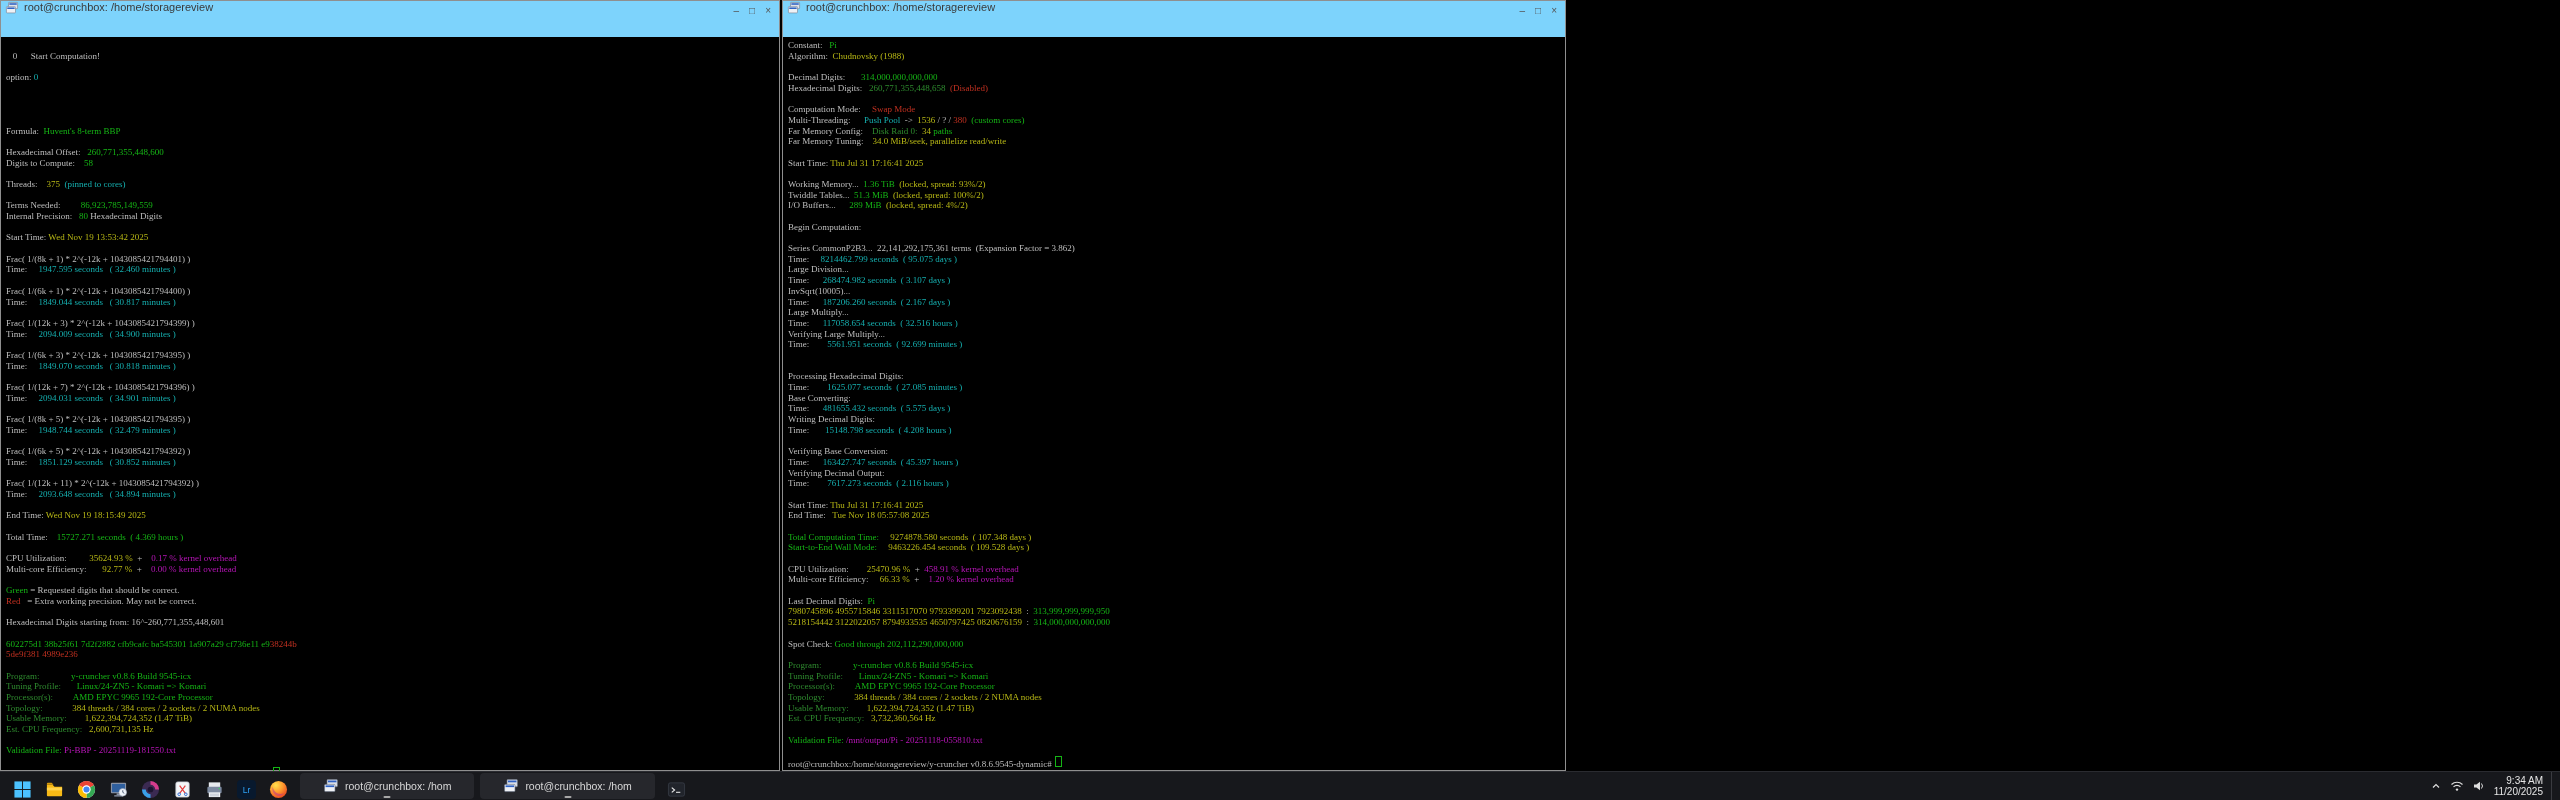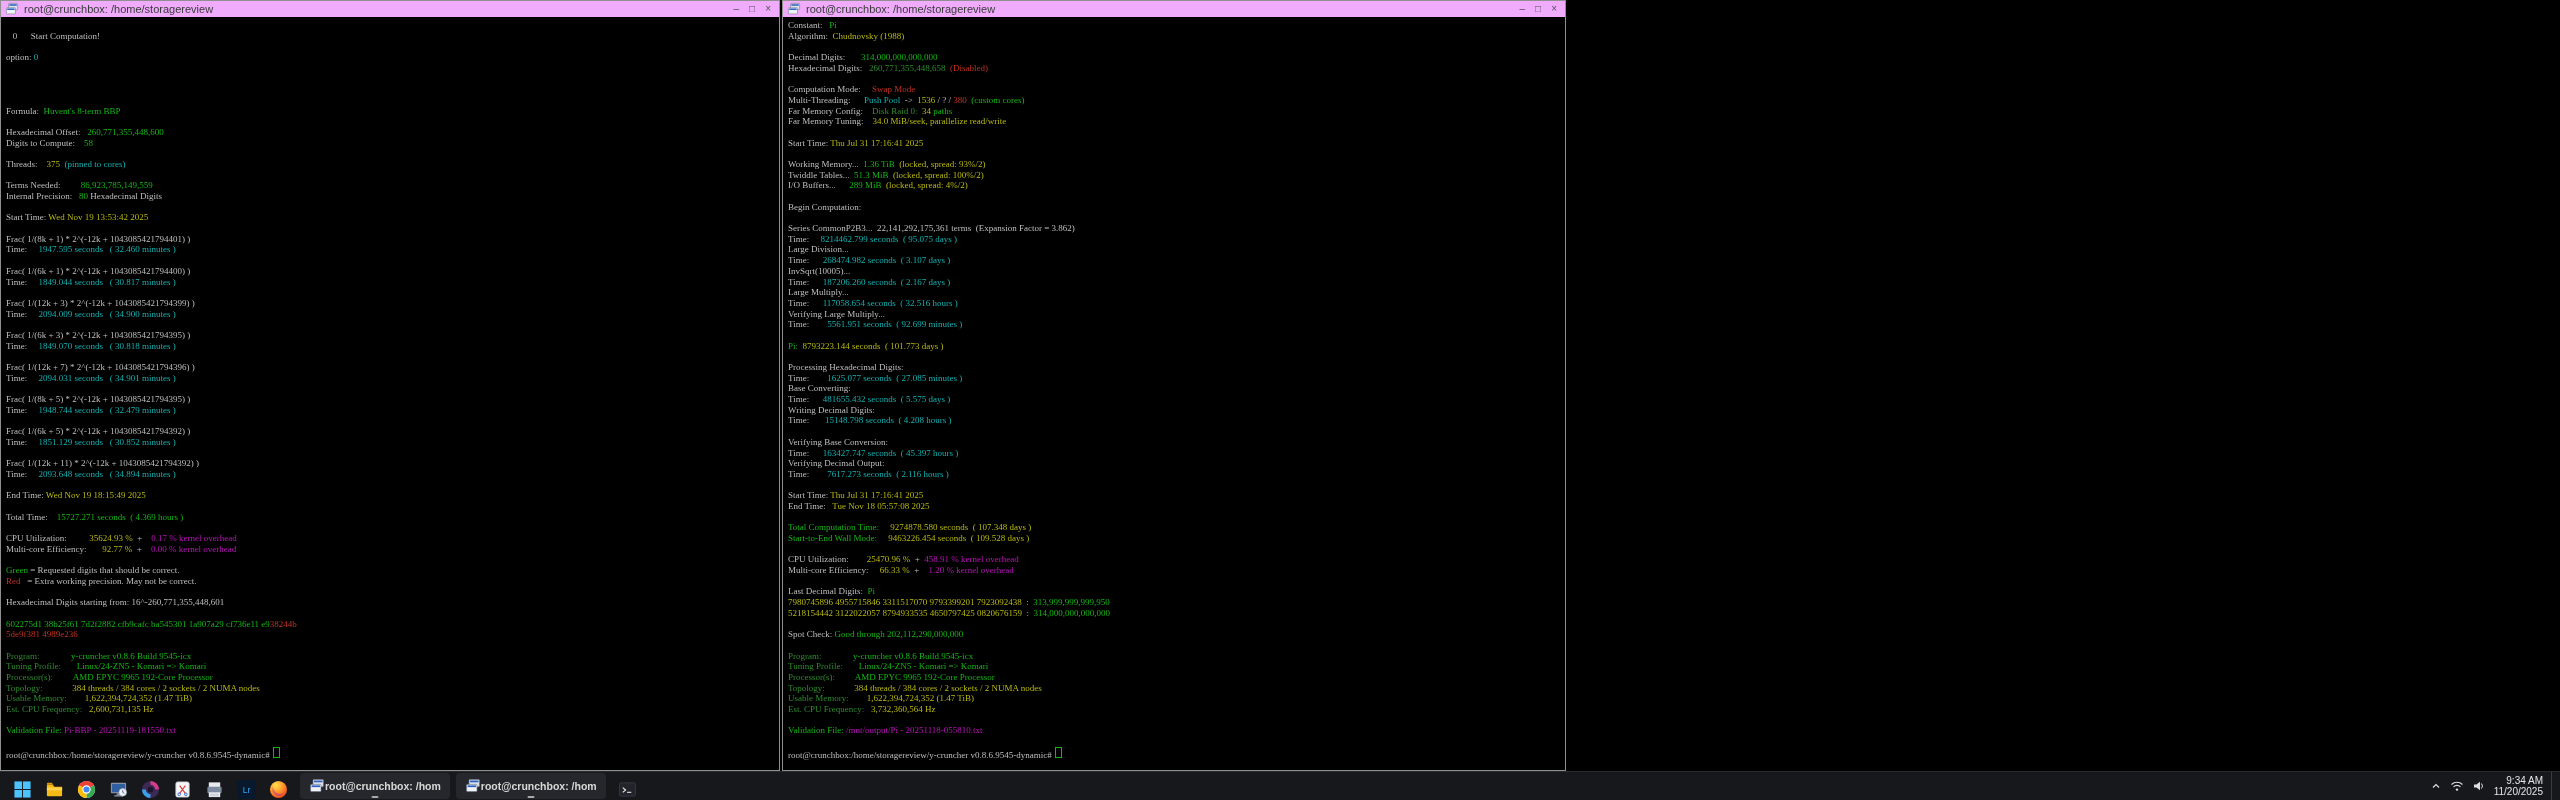--- a/index.html
+++ b/index.html
@@ -5,21 +5,21 @@
   html,body{margin:0;padding:0;}
   body{
     width:2560px;height:800px;overflow:hidden;position:relative;
     background:#000;font-family:"Liberation Sans",sans-serif;
   }
   
   .window{position:absolute;top:0;background:#000;border:1px solid #8f8f8f;box-sizing:border-box;}
   .win-left{left:0;width:780px;height:771px;}
   .win-right{left:782px;width:784px;height:771px;}
   .titlebar{
-    height:16px;background:#f0abfc;display:flex;align-items:center;
+    height:36px;background:#7dd3fc;display:flex;
     padding:0 4px;box-sizing:border-box;user-select:none;
   }
   .ticon{width:14px;height:14px;margin-right:5px;display:inline-flex;}
   .ticon svg{width:14px;height:14px;}
   .ttitle{font-size:11px;color:#3a3a3a;flex:1;white-space:nowrap;overflow:hidden;}
   .wctrls{display:flex;gap:10px;margin-right:4px;}
   .wc{font-size:10px;color:#555;line-height:20px;cursor:default;}
   .term-body{
     height:751px;overflow:hidden;padding:3px 0 0 5px;
     font-family:Liberation Serif, serif;font-size:9px;line-height:10.7px;
@@ -35,22 +35,22 @@
     display:flex;align-items:center;justify-content:space-between;
   }
   .tb-left{display:flex;align-items:center;height:100%;padding-left:6px;}
   .tb-btn{
     width:32px;height:26px;display:flex;align-items:flex-end;justify-content:center;
     border-radius:4px;position:relative;cursor:default;
   }
   .tb-ic{width:19px;height:19px;display:inline-flex;}
   .tb-ic svg{width:19px;height:19px;}
   .tb-winbtn{
-    height:26px;display:flex;align-items:center;margin-left:6px;
-    padding:0 9px;border-radius:4px;background:#26272c;position:relative;cursor:default;font-weight:bold;
+    height:26px;display:flex;align-items:center;gap:6px;margin-left:6px;
+    padding:0 23px;border-radius:4px;background:#26272c;position:relative;cursor:default;
   }
   .tb-winbtn .tb-ic{width:16px;height:16px;}
   .tb-winbtn .tb-ic svg{width:16px;height:16px;}
   .tb-label{font-size:10.5px;color:#d8d8d8;white-space:nowrap;}
   .run-pill{
     position:absolute;bottom:1px;left:50%;transform:translateX(-50%);
     width:7px;height:2px;border-radius:2px;background:#a8a8a8;
   }
   .tb-tray{display:flex;align-items:center;height:100%;gap:8px;padding-right:4px;}
   .tray-ic{display:inline-flex;align-items:center;}
@@ -192,21 +192,20 @@
       <div class="term-line"><span class="t-w">Time:     </span><span class="t-c">8214462.799 seconds  ( 95.075 days )</span></div>
       <div class="term-line"><span class="t-w">Large Division...</span></div>
       <div class="term-line"><span class="t-w">Time:      </span><span class="t-c">268474.982 seconds  ( 3.107 days )</span></div>
       <div class="term-line"><span class="t-w">InvSqrt(10005)...</span></div>
       <div class="term-line"><span class="t-w">Time:      </span><span class="t-c">187206.260 seconds  ( 2.167 days )</span></div>
       <div class="term-line"><span class="t-w">Large Multiply...</span></div>
       <div class="term-line"><span class="t-w">Time:      </span><span class="t-c">117058.654 seconds  ( 32.516 hours )</span></div>
       <div class="term-line"><span class="t-w">Verifying Large Multiply...</span></div>
       <div class="term-line"><span class="t-w">Time:        </span><span class="t-c">5561.951 seconds  ( 92.699 minutes )</span></div>
       <div class="term-line">&nbsp;</div>
-      <div class="term-line"><span class="t-g">Pi:</span><span class="t-w">  </span><span class="t-y">8793223.144 seconds  ( 101.773 days )</span></div>
       <div class="term-line">&nbsp;</div>
       <div class="term-line"><span class="t-w">Processing Hexadecimal Digits:</span></div>
       <div class="term-line"><span class="t-w">Time:        </span><span class="t-c">1625.077 seconds  ( 27.085 minutes )</span></div>
       <div class="term-line"><span class="t-w">Base Converting:</span></div>
       <div class="term-line"><span class="t-w">Time:      </span><span class="t-c">481655.432 seconds  ( 5.575 days )</span></div>
       <div class="term-line"><span class="t-w">Writing Decimal Digits:</span></div>
       <div class="term-line"><span class="t-w">Time:       </span><span class="t-c">15148.798 seconds  ( 4.208 hours )</span></div>
       <div class="term-line">&nbsp;</div>
       <div class="term-line"><span class="t-w">Verifying Base Conversion:</span></div>
       <div class="term-line"><span class="t-w">Time:      </span><span class="t-c">163427.747 seconds  ( 45.397 hours )</span></div>

